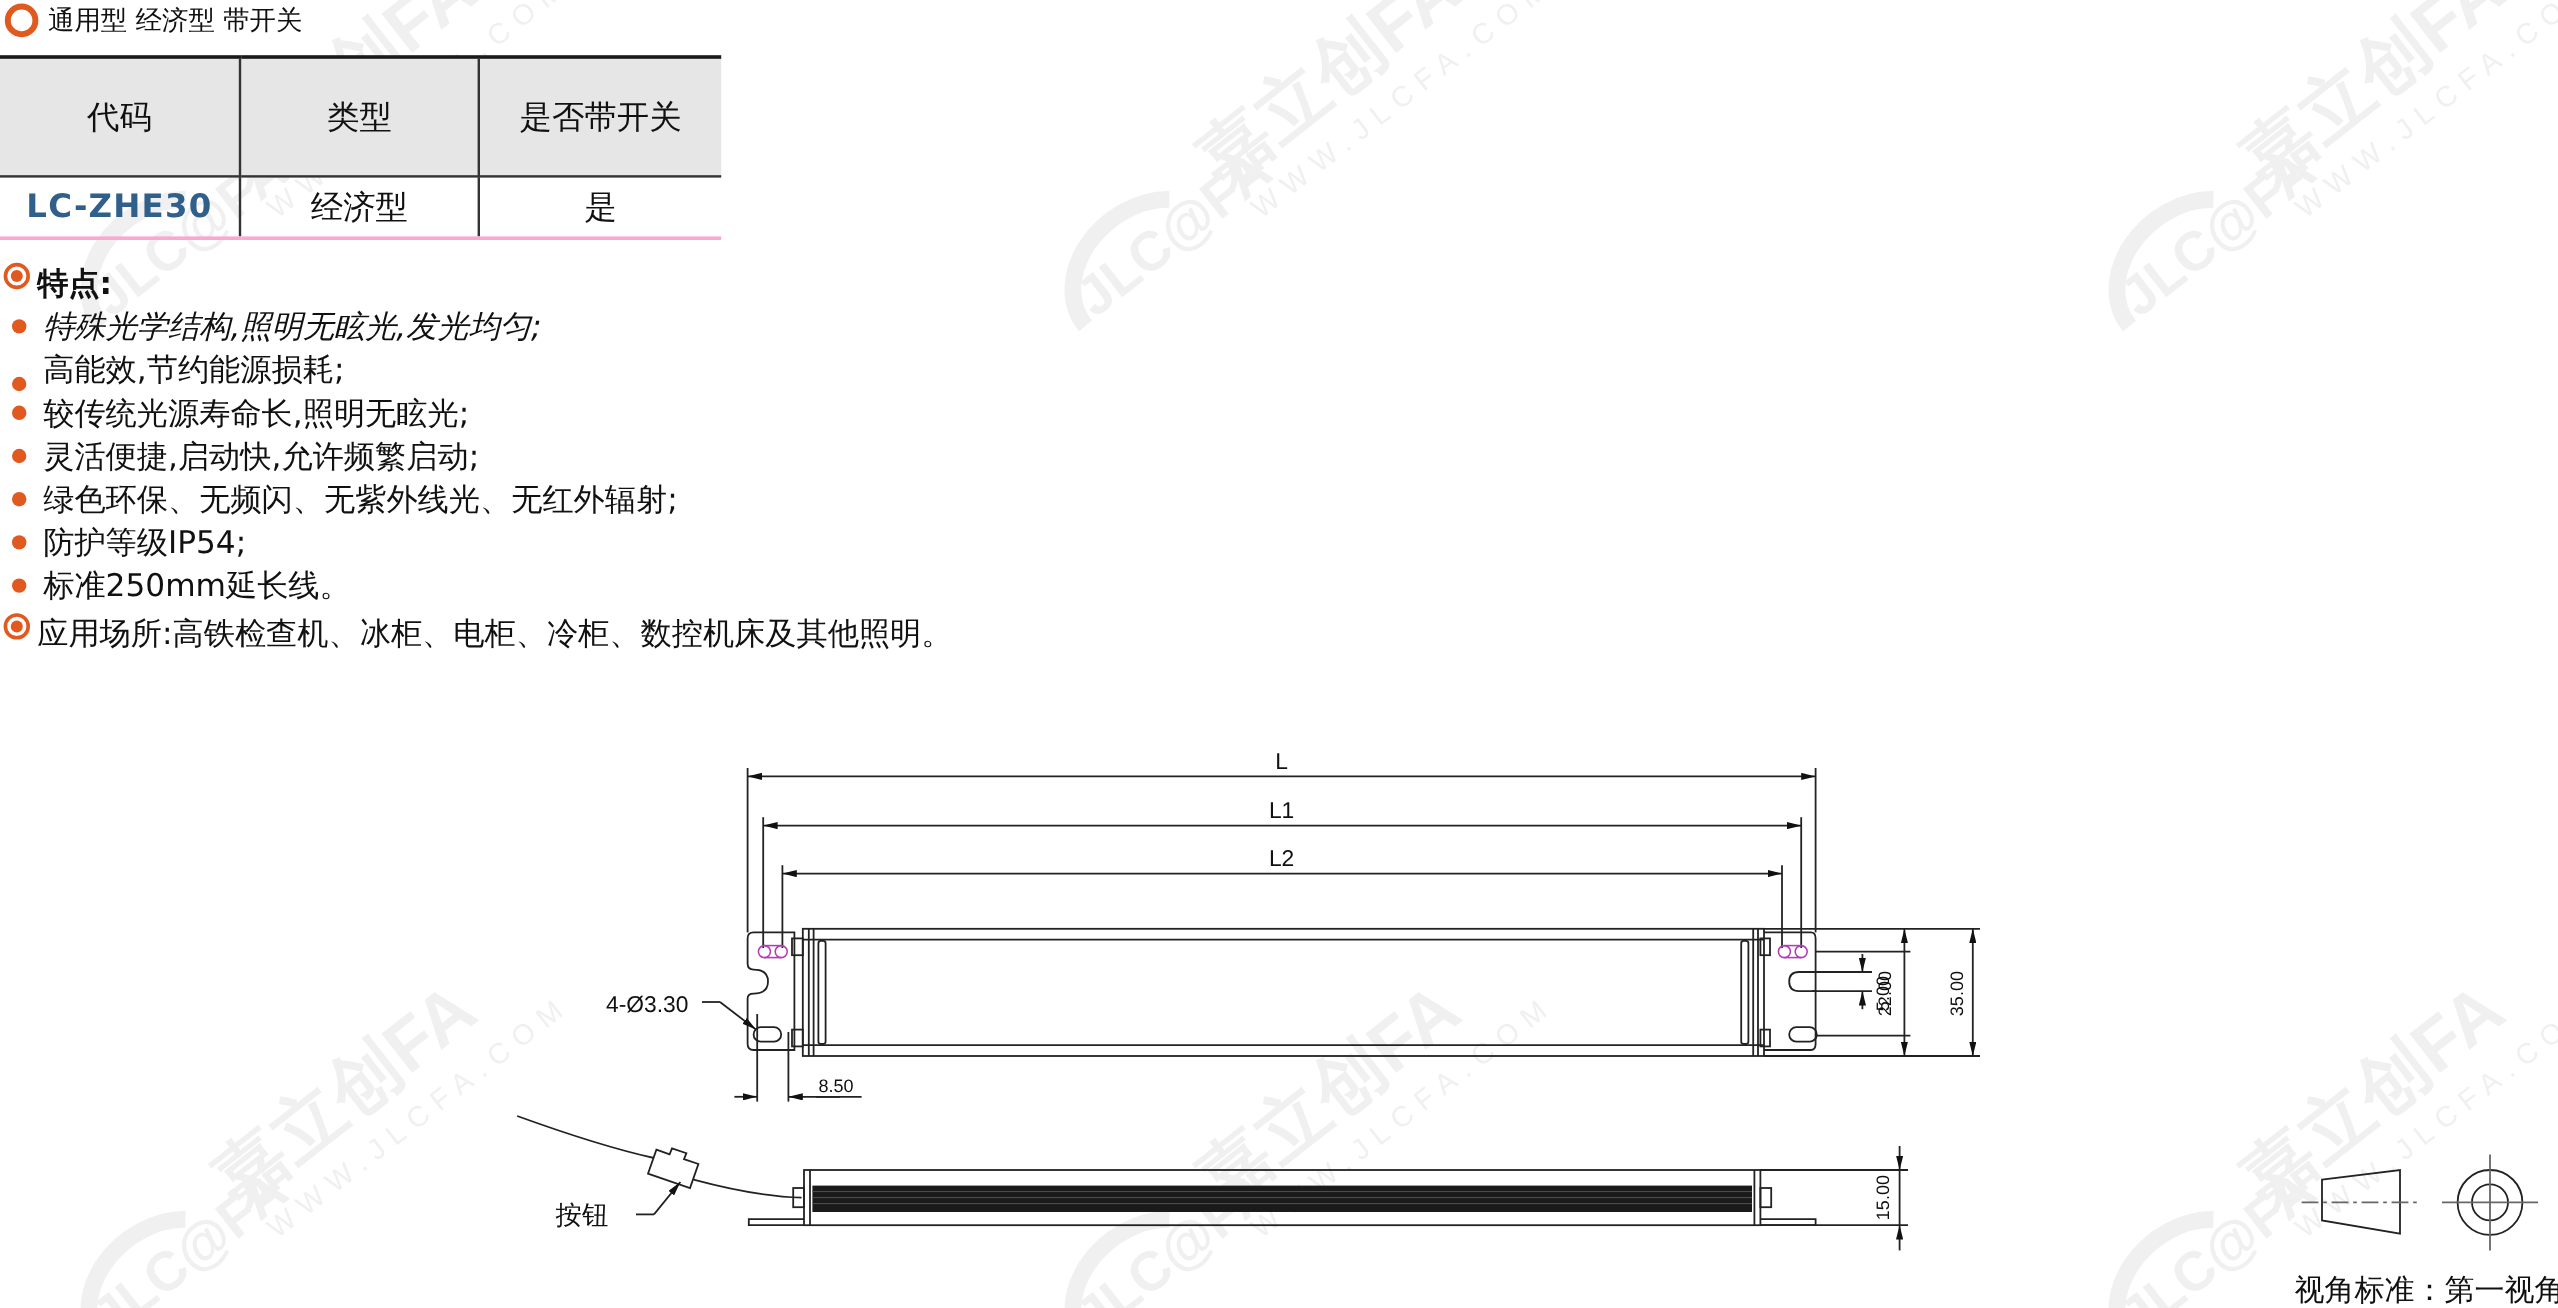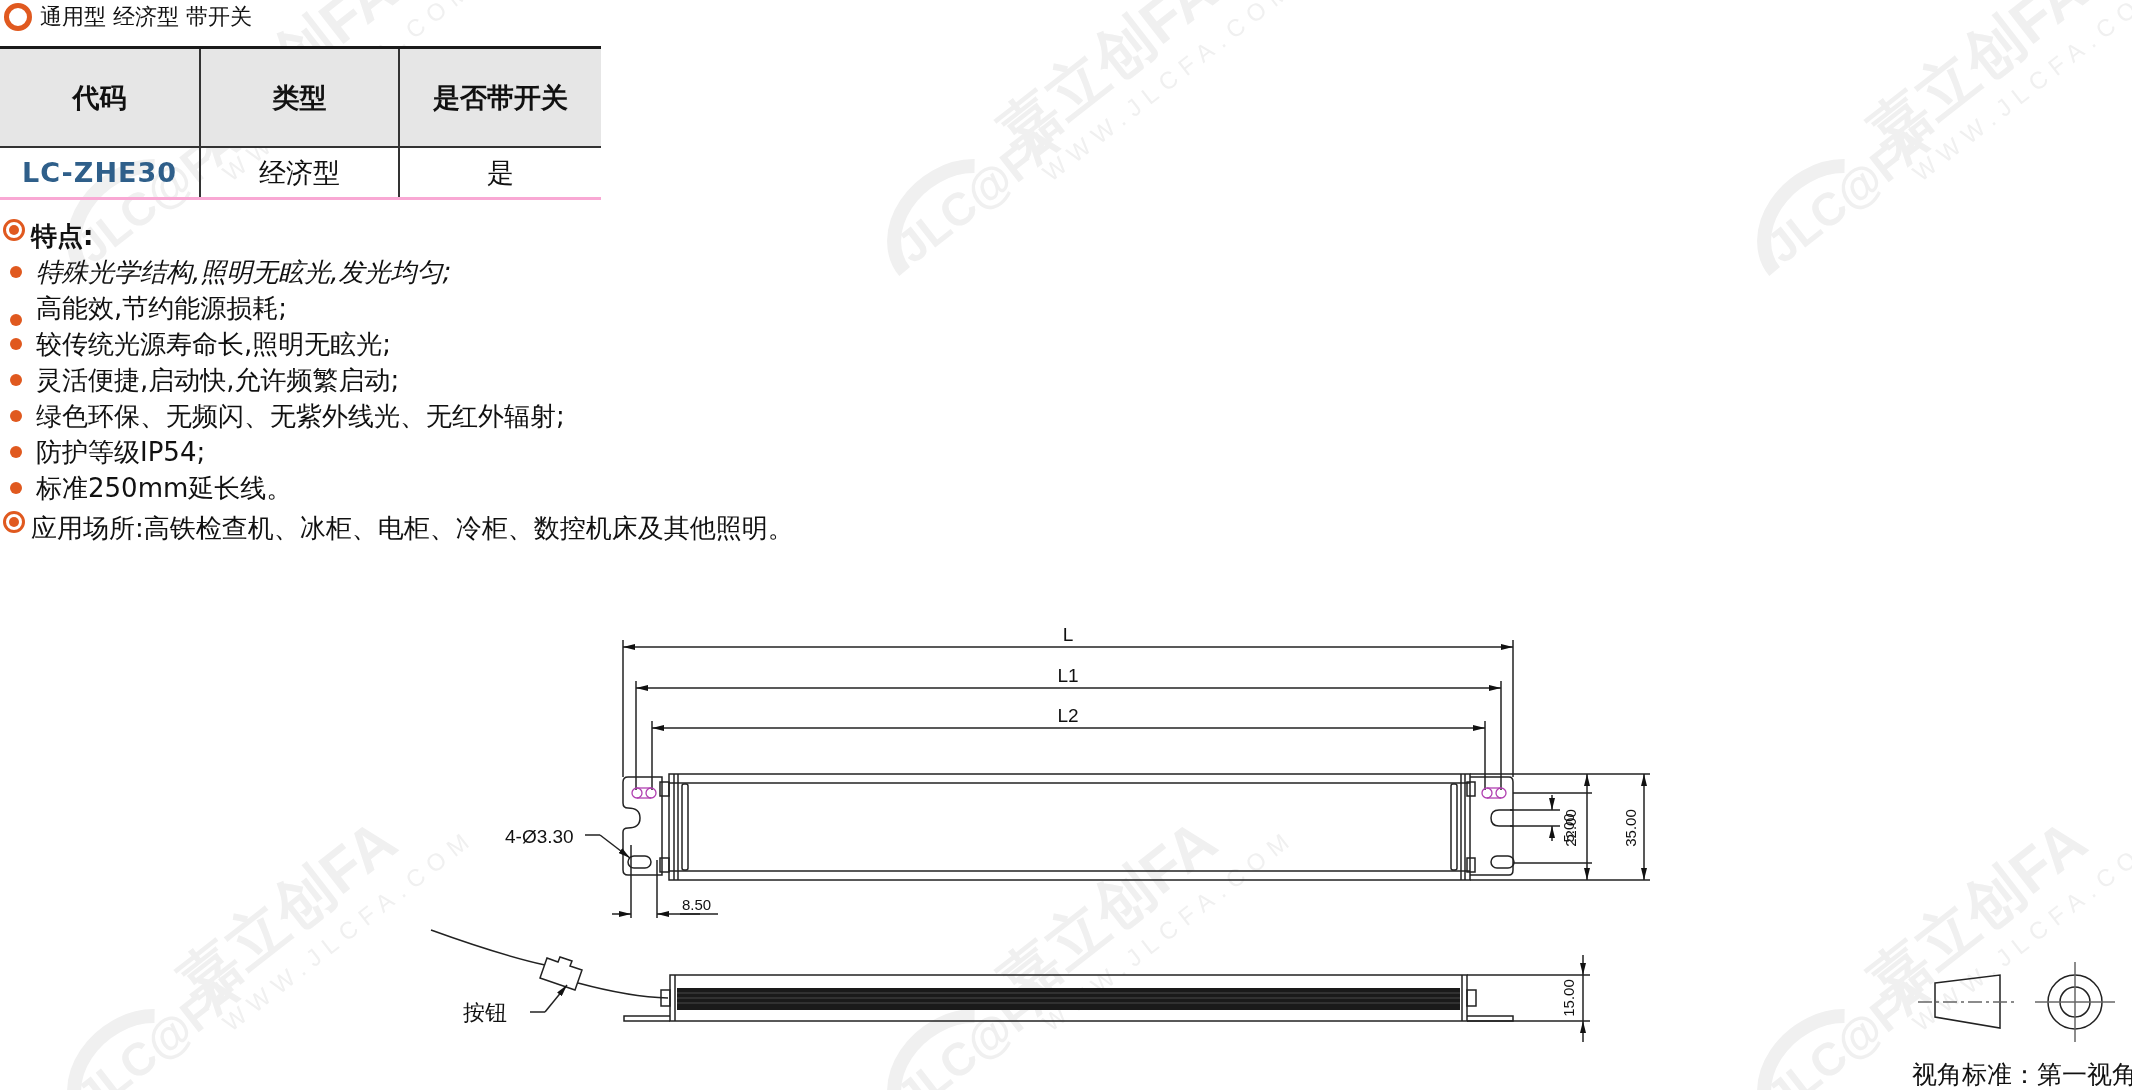--- a/index.html
+++ b/index.html
@@ -6,21 +6,21 @@
   body { width:2132px; height:1090px; position:relative; overflow:hidden;
          font-family:"DejaVu Sans","Liberation Sans",sans-serif; color:#111; }
   .abs { position:absolute; }
   .wm { position:absolute; pointer-events:none; }
   .title { left:0; top:0; height:34px; display:flex; align-items:center; font-size:22px; white-space:nowrap; }
   .ring-icon { width:18px; height:18px; border:5px solid #e0591f; border-radius:50%; margin:0 8px 0 4px; flex:none; }
   .target-icon { width:16px; height:16px; border:3px solid #e0591f; border-radius:50%; margin:0 6px 0 3px; flex:none; position:relative; }
   .target-icon::after { content:""; position:absolute; left:3px; top:3px; width:10px; height:10px; border-radius:50%; background:#e0591f; }
   .spec-table { position:absolute; left:0; top:46px; border-collapse:collapse; }
   .spec-table th, .spec-table td { padding:0; text-align:center; font-size:27px; }
-  .spec-table th { background:#e6e6e6; height:97px; font-weight:bold; border-top:3px solid #1a1a1a; border-bottom:2px solid #333; }
+  .spec-table th { background:#e6e6e6; height:97px; font-weight:normal; border-top:3px solid #1a1a1a; border-bottom:2px solid #333; }
   .spec-table td { height:49px; border-bottom:3px solid #f9a8d4; }
   .spec-table .c1 { width:199px; border-right:2px solid #333; }
   .spec-table .c2 { width:197px; border-right:2px solid #333; }
   .spec-table .c3 { width:201px; }
   .code-cell { color:#2f5f8a; font-weight:bold; letter-spacing:1px; }
   .section { position:absolute; left:0; display:flex; font-size:26px; white-space:nowrap; }
   .section.bold { font-weight:bold; }
   .feat { position:absolute; left:0; display:flex; align-items:center; font-size:26px; white-space:nowrap; }
   .dot { width:12px; height:12px; background:#e0591f; border-radius:50%; margin:0 14px 0 10px; flex:none; }
   svg text { font-family:"Liberation Sans","DejaVu Sans",sans-serif; }

